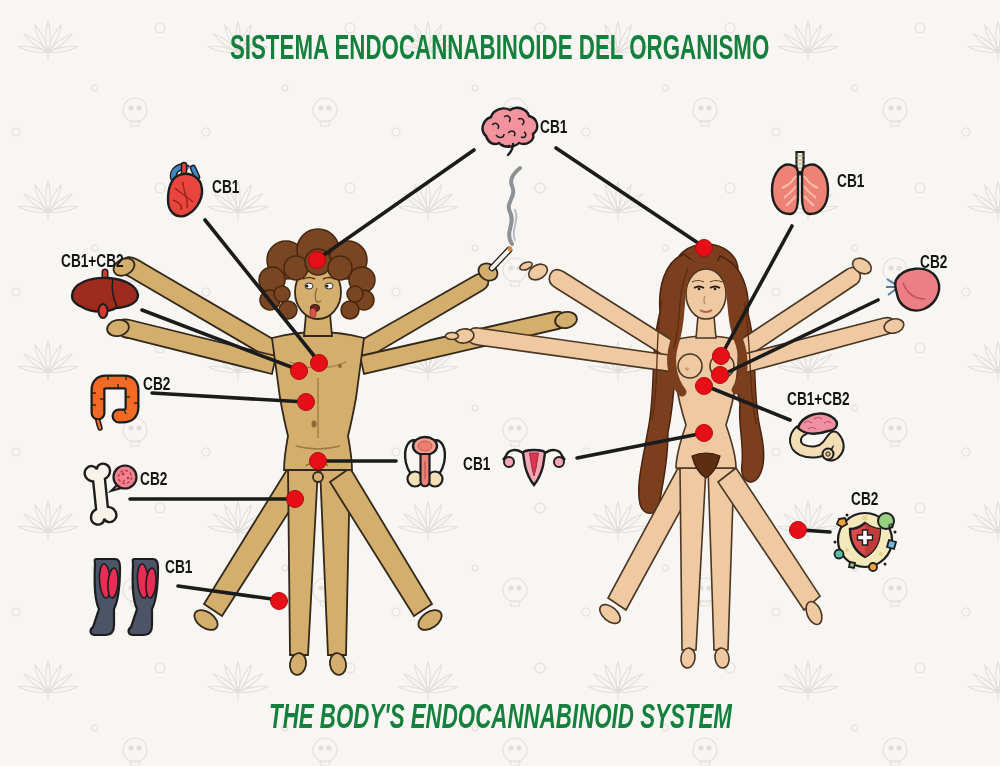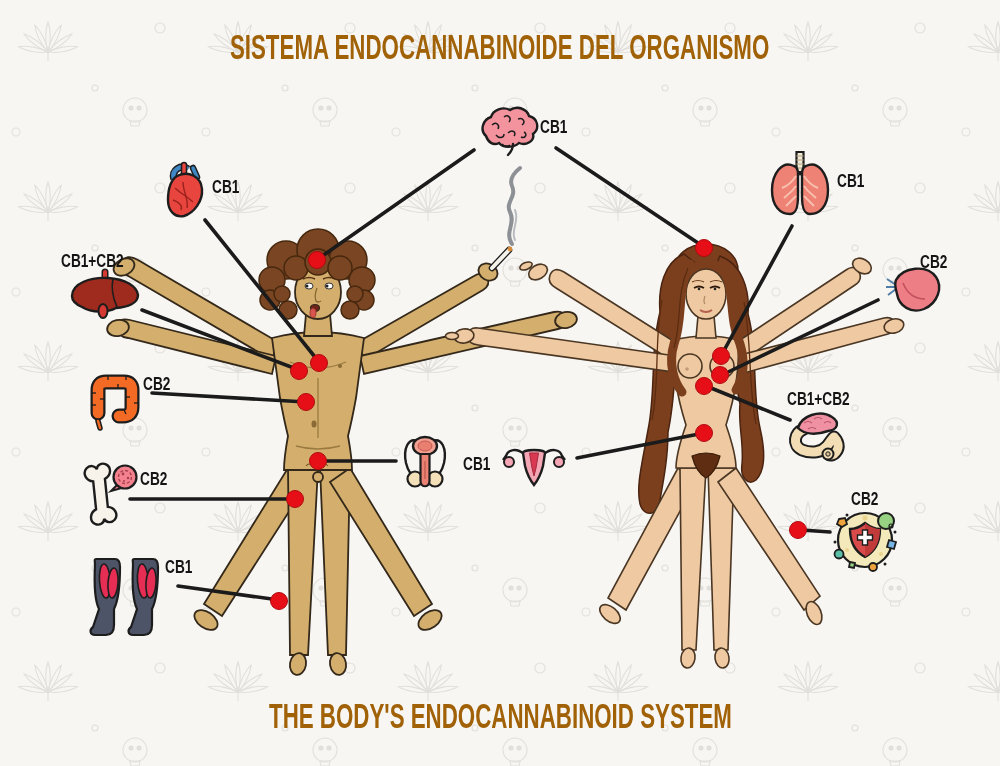--- a/index.html
+++ b/index.html
@@ -1,23 +1,23 @@
 <!DOCTYPE html>
 <html><head>
 <meta charset="utf-8">
 <style>
   html,body{margin:0;padding:0;}
   body{font-family:"Liberation Sans",sans-serif;}
   .canvas{position:relative;width:1000px;height:766px;background:#f7f6f3;overflow:hidden;}
   .layer{position:absolute;left:0;top:0;width:1000px;height:766px;}
-  .title{position:absolute;left:0;width:1000px;text-align:center;color:#a16207;}
+  .title{position:absolute;left:0;width:1000px;text-align:center;color:#15803d;}
   .title span{display:inline-block;font-weight:700;font-size:31px;letter-spacing:0px;
               transform:scale(0.72,1.12);white-space:nowrap;}
   .title-top{top:30px;}
-  .title-bottom{top:699px;}
+  .title-bottom{top:699px;font-style:italic;}
   .rlabel{position:absolute;font-weight:700;font-size:18px;line-height:1;color:#141414;
           transform:scale(0.76,1.05);transform-origin:left top;white-space:nowrap;}
 </style>
 </head>
 <body>
 
 <div class="canvas">
 
   <svg class="layer" viewBox="0 0 1000 766">
     <defs>

